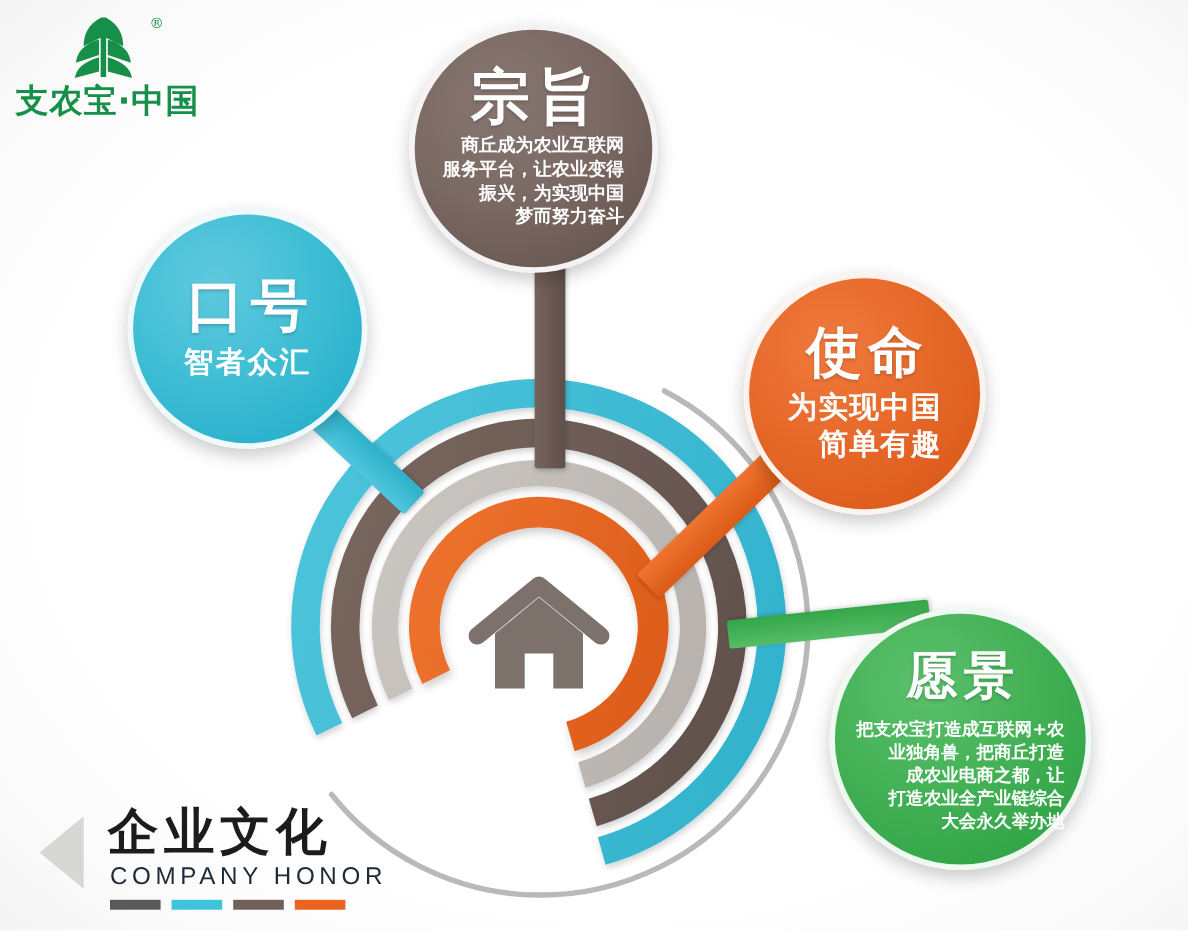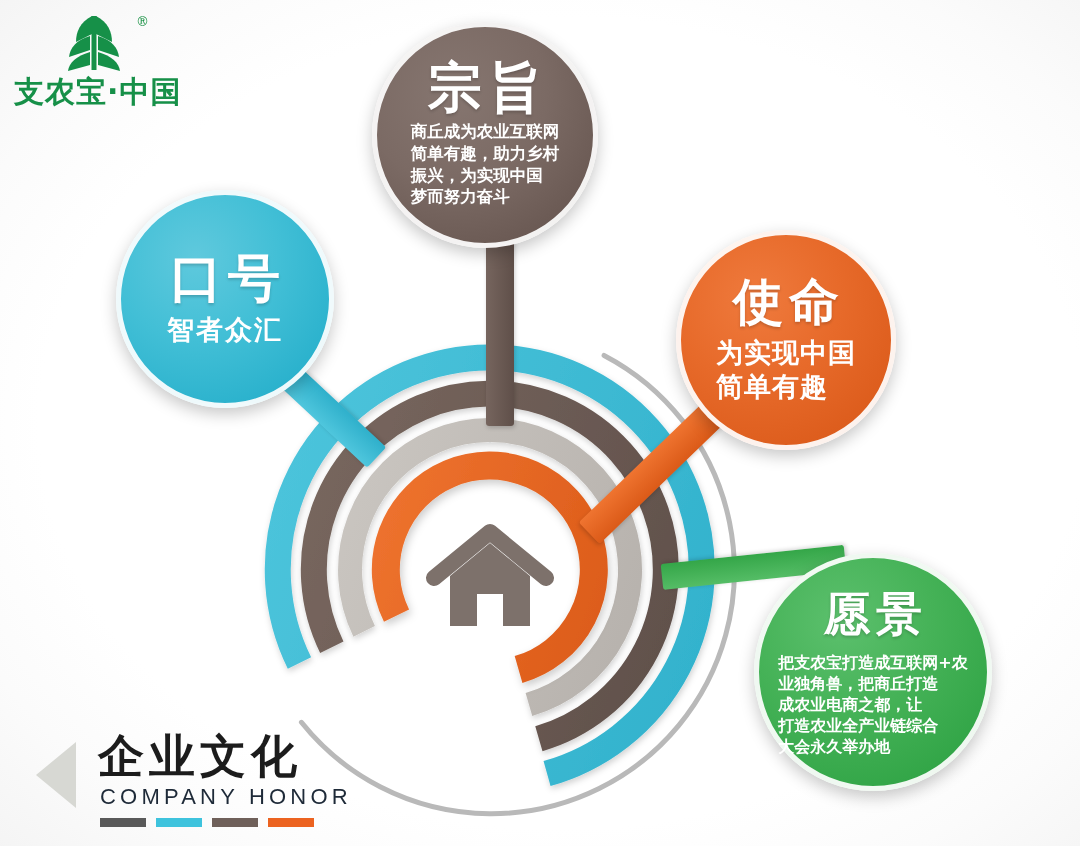--- a/index.html
+++ b/index.html
@@ -28,21 +28,21 @@
   
   #arcs{position:absolute;left:250px;top:300px;width:560px;height:520px;}
 
   
   .conn{position:absolute;border-radius:3px;box-shadow:1px 2px 4px rgba(0,0,0,.18);}
 
   
   .bubble{
     position:absolute;border-radius:50%;
     display:flex;flex-direction:column;align-items:center;justify-content:center;
-    color:#ffffff;text-align:left;
+    color:#ffffff;text-align:right;
     box-shadow:0 6px 16px rgba(0,0,0,.22);
     border:5px solid rgba(255,255,255,.92);
     box-sizing:border-box;
   }
   .bubble .btitle{
     font-weight:bold;line-height:1.02;letter-spacing:6px;
     text-indent:6px;
     text-shadow:0 2px 3px rgba(0,0,0,.18);
   }
   .bubble .bbody{
@@ -59,21 +59,21 @@
   #b-zongzhi .bbody{font-size:16.5px;}
 
   #b-kouhao{
     left:116px;top:190px;width:218px;height:218px;
     background:radial-gradient(circle at 36% 30%, #5fc9dd 0%, #42bfd6 42%, #2bb2cd 78%, #1fa6c2 100%);
   }
   #b-kouhao .btitle{font-size:52px;margin-bottom:8px;}
   #b-kouhao .bbody{font-size:27px;line-height:1.25;letter-spacing:2px;}
 
   #b-shiming{
-    left:676px;top:230px;width:220px;height:220px;
+    left:676px;top:248px;width:220px;height:220px;
     background:radial-gradient(circle at 36% 30%, #ef7a3d 0%, #e76a2a 42%, #dd5d1d 78%, #cf5315 100%);
   }
   #b-shiming .btitle{font-size:50px;margin-bottom:8px;}
   #b-shiming .bbody{font-size:27px;line-height:1.25;letter-spacing:1px;}
 
   #b-yuanjing{
     left:754px;top:553px;width:238px;height:238px;
     background:radial-gradient(circle at 36% 28%, #5cc06d 0%, #45b257 42%, #33a648 78%, #2b9a40 100%);
   }
   #b-yuanjing .btitle{font-size:46px;margin-top:4px;margin-bottom:16px;}
@@ -179,21 +179,21 @@
               transform:rotate(46deg);transform-origin:50% 0%;"></div>
 
   <div class="conn" style="left:649px;top:577px;width:26px;height:184px;
               background:linear-gradient(90deg,#55bd66,#34a648);
               transform:rotate(-96deg);transform-origin:50% 0%;"></div>
 
   <div class="bubble" id="b-zongzhi">
     <div class="btitle">宗旨</div>
     <div class="bbody">
       <span>商丘成为农业互联网</span>
-      <span>简单有趣，助力乡村</span>
+      <span>服务平台，让农业变得</span>
       <span>振兴，为实现中国</span>
       <span>梦而努力奋斗</span>
     </div>
   </div>
 
   <div class="bubble" id="b-kouhao">
     <div class="btitle">口号</div>
     <div class="bbody">
       <span>智者众汇</span>
     </div>

